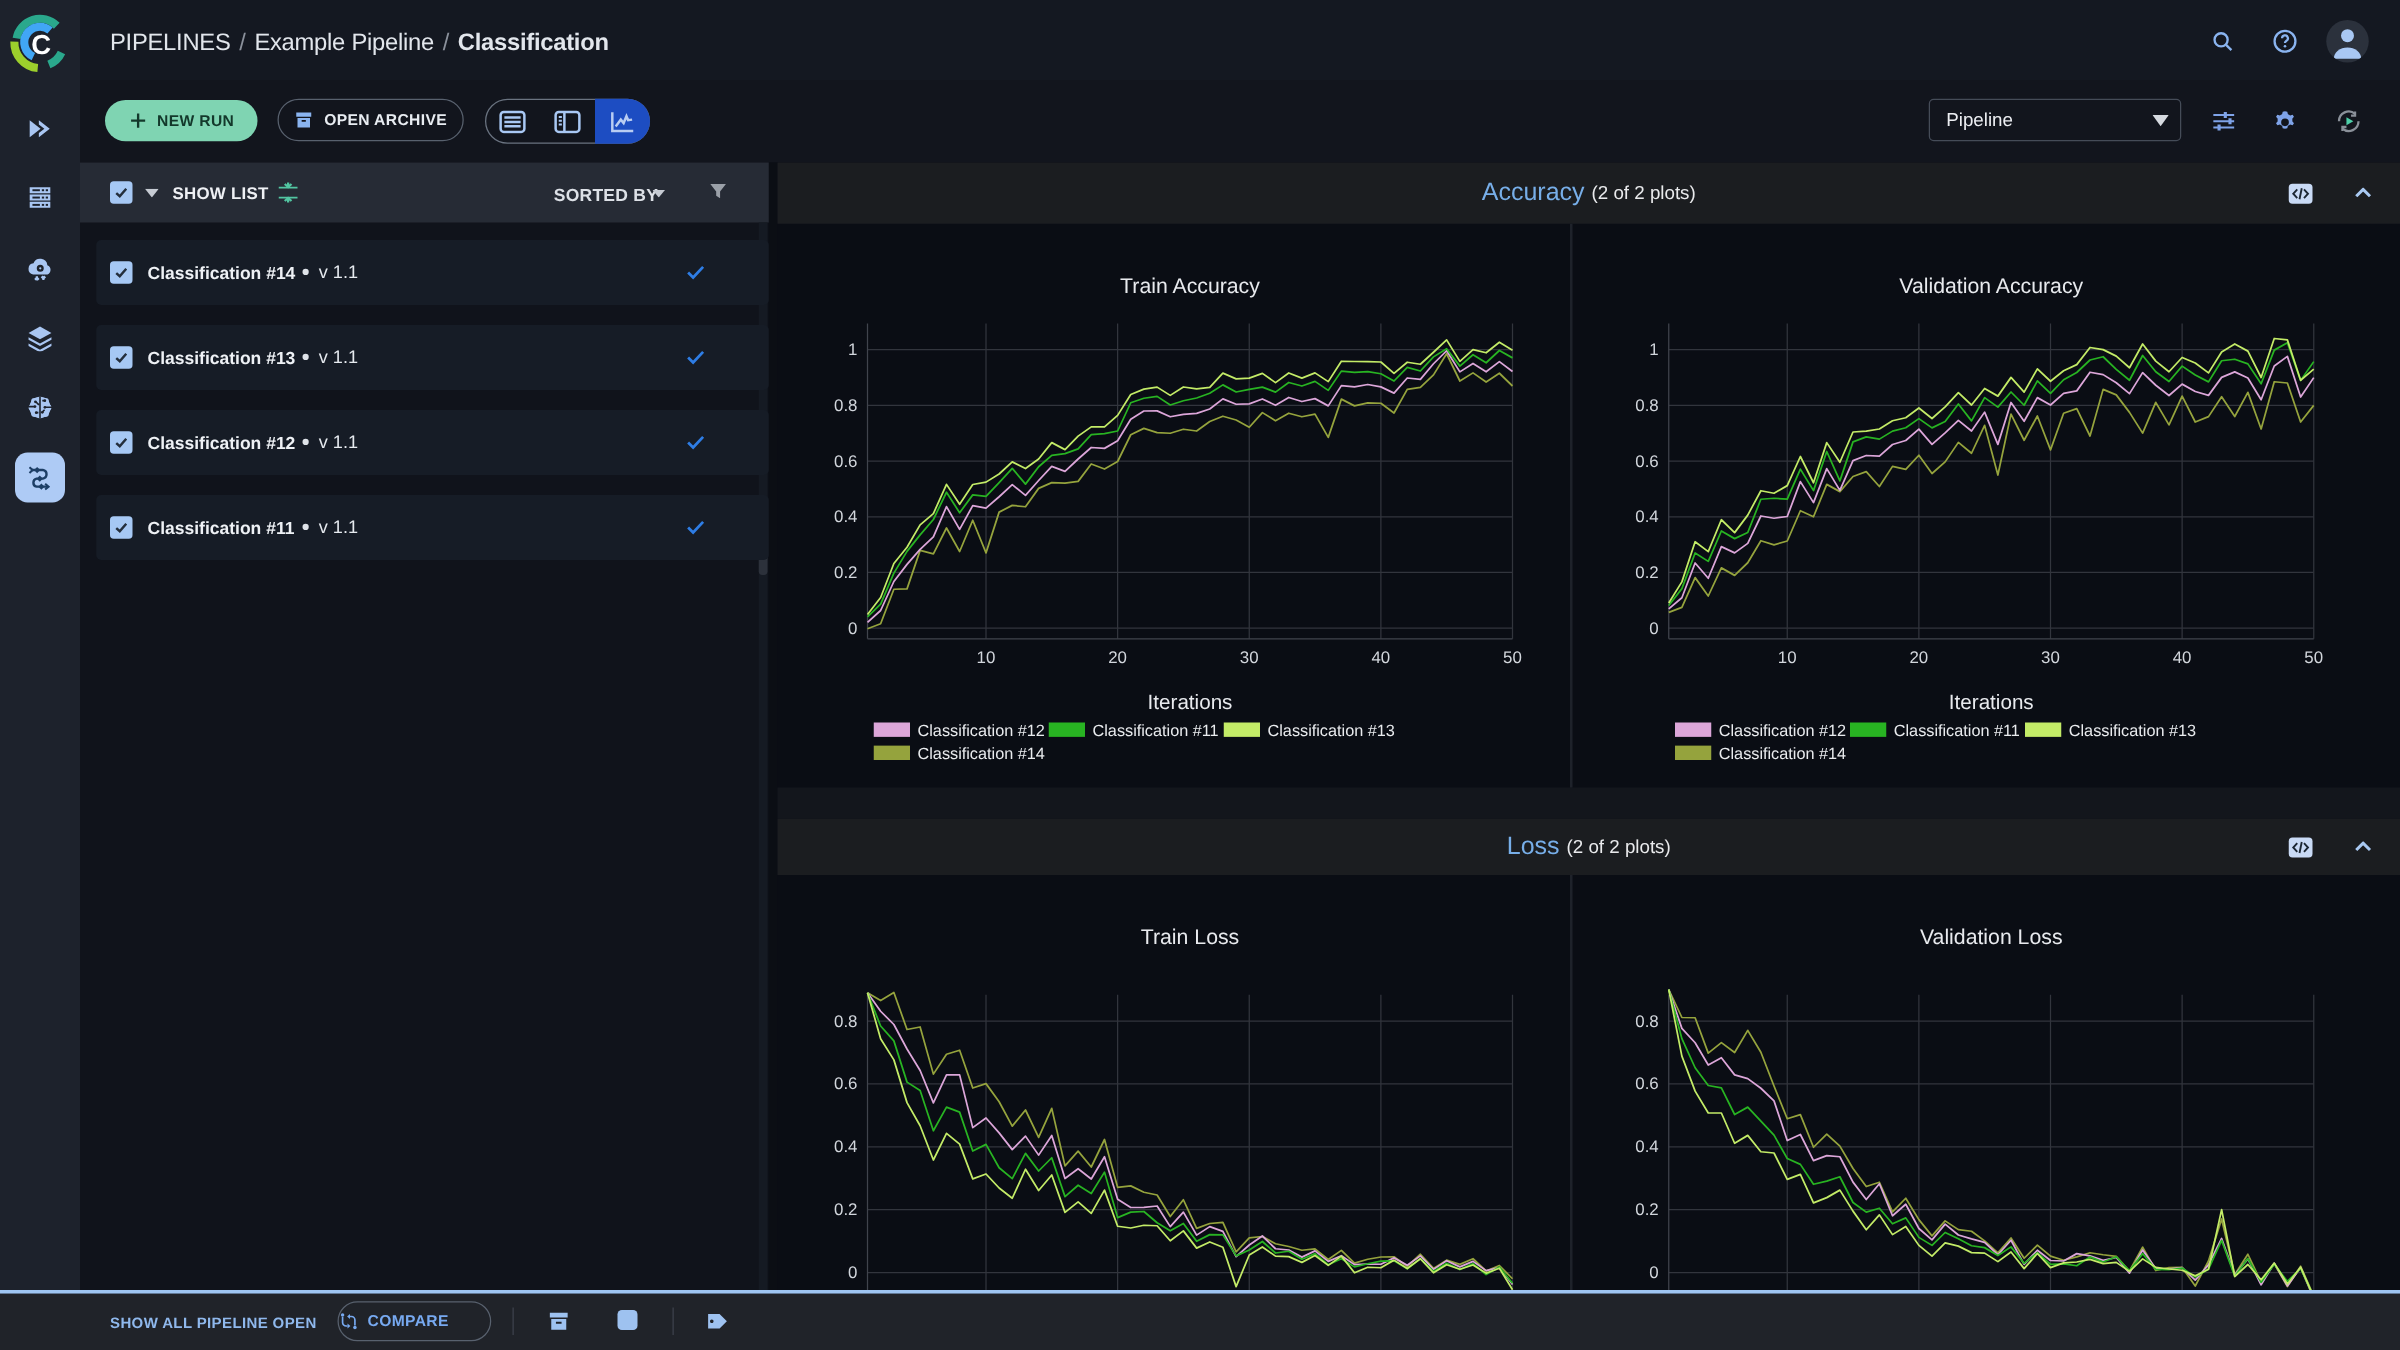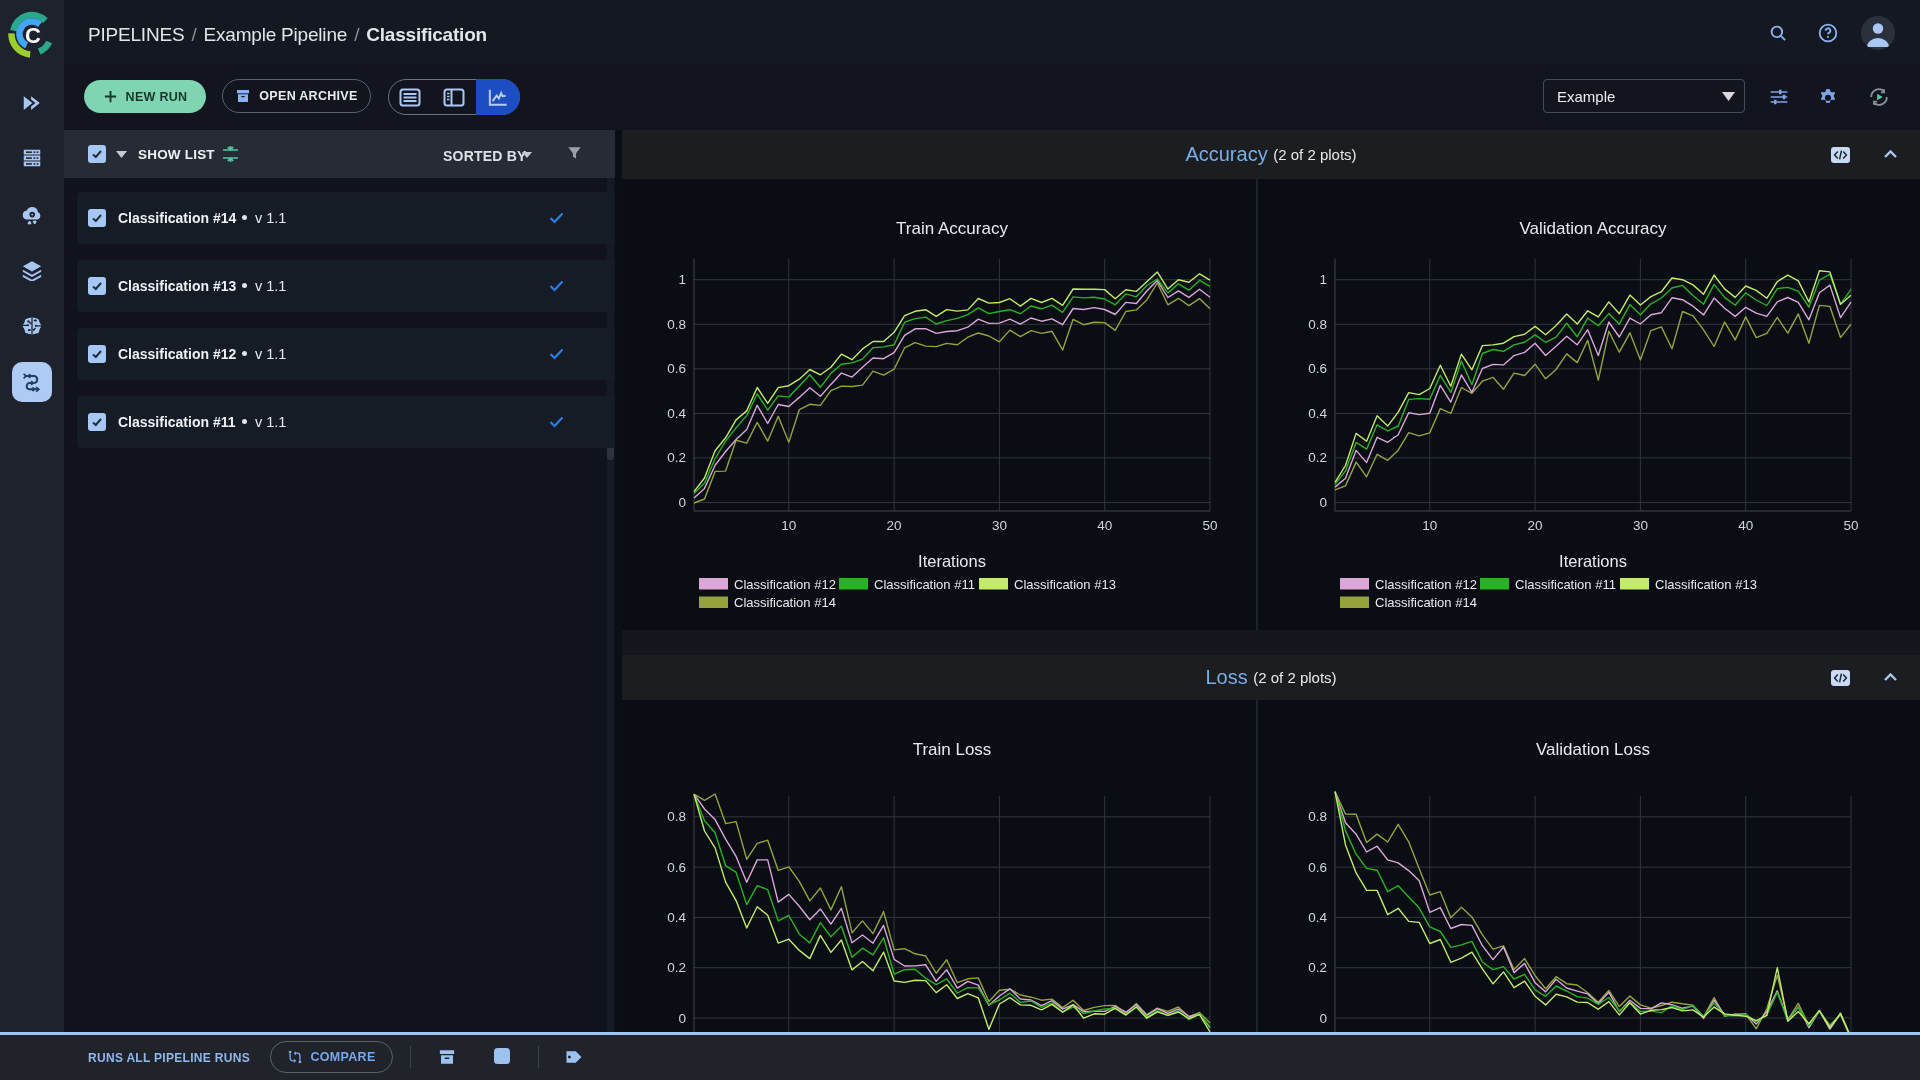--- a/index.html
+++ b/index.html
@@ -138,21 +138,21 @@
 <svg class="ic" style="left:443px;top:88px" width="22" height="19" viewBox="0 0 22 19" fill="none" stroke="#a9c8f4" stroke-width="2">
   <rect x="1.5" y="1.5" width="19" height="16" rx="2.5"></rect>
   <path d="M8.5 2 V17"></path>
   <path d="M4 5.5 h2.5 M4 8.5 h2.5 M4 11.5 h2.5" stroke-width="1.6"></path>
 </svg>
 <svg class="ic" style="left:487px;top:88px" width="22" height="19" viewBox="0 0 24 21" fill="none" stroke="#b9cdf2" stroke-width="2.2">
   <path d="M3 2 V18.5 H21.5"></path>
   <path d="M6 14.5 L10.5 8.5 L13 11.5 L15.5 5.5 L17 9 L20.5 8.5"></path>
 </svg>
 
-<div class="abs" style="left:1543px;top:79px;width:202px;height:34px;border:1px solid #454c58;border-radius:4px;display:flex;align-items:center;color:#eceef2;font-size:15px;padding-left:13px">Example</div>
+<div class="abs" style="left:1543px;top:79px;width:202px;height:34px;border:1px solid #454c58;border-radius:4px;display:flex;align-items:center;color:#eceef2;font-size:15px;padding-left:13px">Pipeline</div>
 <svg class="ic" style="left:1722px;top:92px" width="13" height="9" viewBox="0 0 13 9" fill="#d6dae0">
     <path d="M0 0 H13 L6.5 9 Z"></path>
   </svg>
 <svg class="ic" style="left:1769px;top:87px" width="20" height="20" viewBox="0 0 24 24" fill="none" stroke="#7fa3e8" stroke-width="2">
   <path d="M2 6 h20 M2 12 h20 M2 18 h20"></path>
   <path d="M13.5 3.2 v5.6 M18 9.2 v5.6 M7.5 15.2 v5.6" stroke-width="3"></path>
 </svg>
 <svg class="ic" style="left:1818px;top:87px" width="20" height="20" viewBox="0 0 24 24" fill="#7fa3e8">
   <path d="M12 1.5 l2.2.3 .6 2.5 a8 8 0 0 1 2.1 1.2 l2.4-.8 1.3 1.9-1.6 2a8 8 0 0 1 0 2.4 l1.6 2-1.3 1.9-2.4-.8a8 8 0 0 1-2.1 1.2 l-.6 2.5-2.2.3-2.2-.3-.6-2.5a8 8 0 0 1-2.1-1.2 l-2.4.8-1.3-1.9 1.6-2a8 8 0 0 1 0-2.4 l-1.6-2 1.3-1.9 2.4.8a8 8 0 0 1 2.1-1.2 l.6-2.5Z M12 8.3 a3.7 3.7 0 1 0 0 7.4 a3.7 3.7 0 0 0 0-7.4Z" fill-rule="evenodd" transform="translate(0,1)"></path>
 </svg>
@@ -385,22 +385,22 @@
 <line x1="77.0" y1="95.8" x2="77.0" y2="333.0" stroke="#40444d" stroke-width="1"></line>
 <line x1="77.0" y1="333.0" x2="593.0" y2="333.0" stroke="#40444d" stroke-width="1"></line>
 <polyline points="77.0,91.6 87.5,114.0 98.1,114.2 108.6,142.5 119.1,134.1 129.7,142.0 140.2,124.3 150.7,141.8 161.2,168.8 171.8,195.0 182.3,191.7 192.8,217.8 203.4,207.3 213.9,216.9 224.4,234.8 235.0,249.2 245.5,245.8 256.0,269.5 266.6,258.6 277.1,275.7 287.6,288.7 298.1,276.7 308.7,283.7 319.2,285.0 329.7,292.7 340.3,302.3 350.8,290.4 361.3,306.6 371.9,296.1 382.4,304.9 392.9,308.2 403.4,305.5 414.0,302.2 424.5,303.8 435.0,305.1 445.6,316.8 456.1,297.7 466.6,316.4 477.2,314.0 487.7,313.9 498.2,328.8 508.8,308.8 519.3,275.2 529.8,319.7 540.3,303.4 550.9,325.8 561.4,310.9 571.9,329.3 582.5,313.0 593.0,336.9" fill="none" stroke="#95a33d" stroke-width="1.4" stroke-linejoin="round"></polyline>
 <polyline points="77.0,91.6 87.5,122.7 98.1,134.2 108.6,152.0 119.1,146.2 129.7,159.9 140.2,162.9 150.7,170.6 161.2,180.7 171.8,212.4 182.3,207.6 192.8,228.5 203.4,224.5 213.9,225.4 224.4,245.7 235.0,259.6 245.5,247.0 256.0,272.6 266.6,263.4 277.1,282.8 287.6,291.9 298.1,279.3 308.7,288.0 319.2,291.1 329.7,293.9 340.3,303.8 350.8,292.2 361.3,311.5 371.9,300.2 382.4,308.4 392.9,308.8 403.4,302.9 414.0,304.7 424.5,308.3 435.0,306.0 445.6,318.5 456.1,300.0 466.6,314.9 477.2,315.3 487.7,314.1 498.2,324.1 508.8,311.9 519.3,290.8 529.8,320.0 540.3,307.1 550.9,327.8 561.4,310.6 571.9,328.7 582.5,314.0 593.0,338.8" fill="none" stroke="#dca6d9" stroke-width="1.4" stroke-linejoin="round"></polyline>
 <polyline points="77.0,91.6 87.5,130.9 98.1,154.2 108.6,168.4 119.1,170.3 129.7,191.6 140.2,185.7 150.7,196.9 161.2,208.1 171.8,226.8 182.3,231.5 192.8,247.4 203.4,244.9 213.9,241.4 224.4,262.0 235.0,269.7 245.5,266.6 256.0,279.0 266.6,274.3 277.1,289.9 287.6,296.3 298.1,286.0 308.7,291.0 319.2,296.6 329.7,298.1 340.3,304.4 350.8,297.5 361.3,310.7 371.9,302.2 382.4,311.5 392.9,311.1 403.4,312.6 414.0,305.5 424.5,309.6 435.0,305.4 445.6,316.7 456.1,302.9 466.6,315.5 477.2,315.8 487.7,314.4 498.2,321.6 508.8,315.3 519.3,292.3 529.8,321.0 540.3,306.8 550.9,325.8 561.4,311.3 571.9,325.1 582.5,314.7 593.0,337.3" fill="none" stroke="#28b322" stroke-width="1.4" stroke-linejoin="round"></polyline>
 <polyline points="77.0,91.6 87.5,144.9 98.1,172.9 108.6,190.4 119.1,190.4 129.7,214.6 140.2,208.3 150.7,221.4 161.2,222.4 171.8,243.5 182.3,239.5 192.8,262.3 203.4,258.1 213.9,252.1 224.4,268.9 235.0,283.8 245.5,271.9 256.0,287.7 266.6,281.2 277.1,296.3 287.6,304.9 298.1,294.3 308.7,296.9 319.2,302.1 329.7,302.5 340.3,309.3 350.8,301.6 361.3,314.9 371.9,302.8 382.4,314.1 392.9,310.3 403.4,309.6 414.0,307.5 424.5,310.9 435.0,309.9 445.6,317.1 456.1,307.1 466.6,313.9 477.2,315.2 487.7,316.2 498.2,320.7 508.8,315.4 519.3,267.7 529.8,321.2 540.3,311.6 550.9,323.8 561.4,310.5 571.9,327.2 582.5,313.8 593.0,337.7" fill="none" stroke="#c3eb67" stroke-width="1.4" stroke-linejoin="round"></polyline>
 </svg>
 
 <div class="abs" style="left:0;top:1032px;width:1920px;height:3px;background:#9ec5f2"></div>
 <div class="abs" style="left:0;top:1035px;width:1920px;height:45px;background:#202329"></div>
-<div class="abs" style="left:88px;top:1051px;color:#8fb8ec;font-size:12px;font-weight:bold;letter-spacing:.3px">RUNS ALL PIPELINE RUNS</div>
-<div class="abs" style="left:270px;top:1041px;width:123px;height:32px;border:1px solid #58616e;border-radius:16px;display:flex;align-items:center;justify-content:center;color:#77a9f0;font-size:12.5px;font-weight:bold;letter-spacing:.3px">
+<div class="abs" style="left:88px;top:1051px;color:#8fb8ec;font-size:12px;font-weight:bold;letter-spacing:.3px">SHOW ALL PIPELINE OPEN</div>
+<div class="abs" style="left:270px;top:1041px;width:123px;height:32px;border:1px solid #58616e;border-radius:16px;display:flex;align-items:center;color:#77a9f0;font-size:12.5px;font-weight:bold;letter-spacing:.3px">
   <svg width="16" height="16" viewBox="0 0 24 24" fill="none" stroke="#77a9f0" stroke-width="2" style="margin-right:7px">
     <circle cx="4.6" cy="4.6" r="2.1" fill="#77a9f0" stroke="none"></circle>
     <path d="M4.6 6.8 V13.5 A4.2 4.2 0 0 0 8.8 17.7 H10.5"></path>
     <path d="M10.5 14.8 L14 17.7 L10.5 20.6 Z" fill="#77a9f0" stroke="none"></path>
     <circle cx="19.4" cy="19.4" r="2.1" fill="#77a9f0" stroke="none"></circle>
     <path d="M19.4 17.2 V10.5 A4.2 4.2 0 0 0 15.2 6.3 H13.5"></path>
     <path d="M13.5 3.4 L10 6.3 L13.5 9.2 Z" fill="#77a9f0" stroke="none"></path>
   </svg>COMPARE
 </div>
 <div class="abs" style="left:410px;top:1046px;width:1px;height:22px;background:#3c424c"></div>

